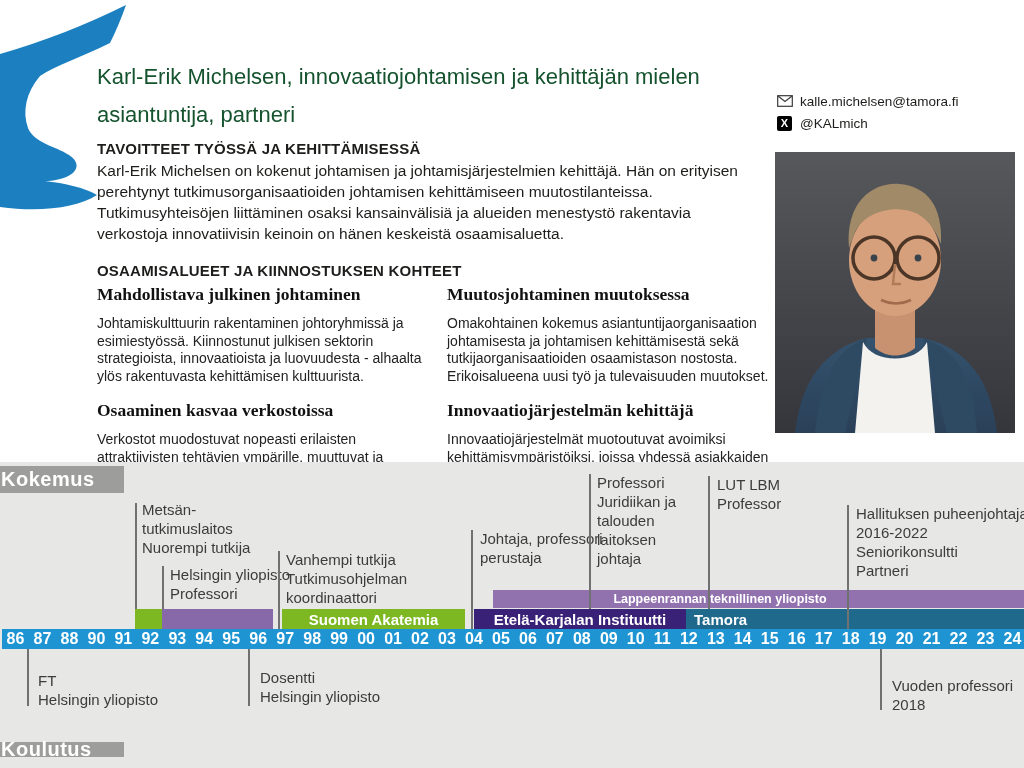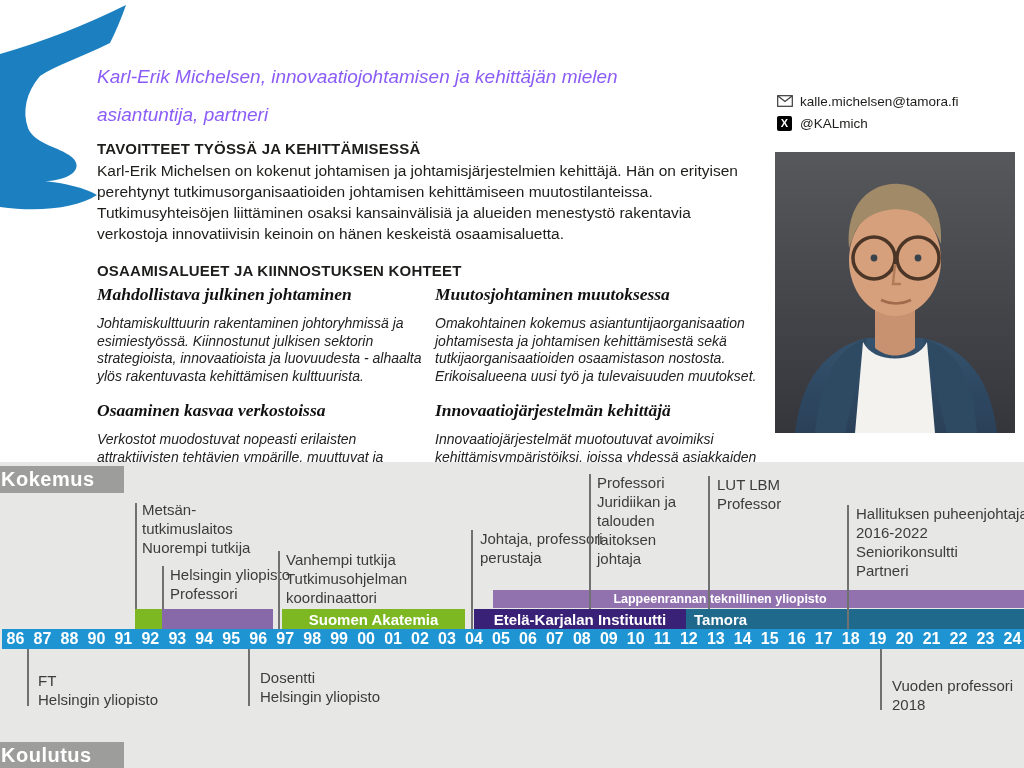--- a/index.html
+++ b/index.html
@@ -1,33 +1,33 @@
 <!DOCTYPE html>
 <html><head>
 <meta charset="utf-8">
 <style>
   html,body{margin:0;padding:0;background:#fff;}
   .page{position:relative;width:1024px;height:768px;overflow:hidden;background:#fff;
         font-family:"Liberation Sans",sans-serif;color:#1d1d1b;}
   .abs{position:absolute;}
 
   
-  .title{font-size:19px;line-height:38px;font-weight:400;color:#8b5cf6;font-style:italic;}
+  .title{font-size:22px;line-height:38px;font-weight:400;color:#14532d;}
   .obj-heading{font-size:15px;font-weight:bold;letter-spacing:.2px;}
   .obj-text{font-size:15.5px;line-height:21px;width:655px;}
 
   
   .contact-row{display:flex;align-items:center;height:22px;font-size:13.5px;}
   .contact-row .cicon{width:17px;height:15px;margin-right:7px;display:flex;align-items:center;justify-content:center;}
   .xbadge{width:15px;height:15px;background:#000;border-radius:2px;color:#fff;font-size:11px;font-weight:bold;
           display:flex;align-items:center;justify-content:center;font-family:"Liberation Sans",sans-serif;}
 
   
   .skills-heading{font-size:15px;font-weight:bold;letter-spacing:.2px;}
-  .skills-grid{display:grid;grid-template-columns:338px 316px;column-gap:0;font-style:italic;}
+  .skills-grid{display:grid;grid-template-columns:338px 316px;column-gap:12px;}
   .skills-grid h3{font-family:"Liberation Serif",serif;font-size:17.5px;margin:0 0 10px 0;color:#111;}
   .skills-grid p{font-size:14px;line-height:17.5px;margin:0 0 15px 0;color:#222;width:330px;}
 
   
   .tl-bg{left:0;top:462px;width:1024px;height:306px;background:#e7e7e6;}
   .sec-box{background:#9d9d9c;color:#fff;font-size:20px;font-weight:600;letter-spacing:.5px;
            display:flex;align-items:center;padding-left:1px;box-sizing:border-box;}
   .bar{position:absolute;box-sizing:border-box;display:flex;align-items:center;color:#fff;font-weight:bold;}
   .bar.main{top:609px;height:20px;}
   .bar.upper{top:590px;height:18px;}
@@ -263,17 +263,17 @@
       <span>17</span>
       <span>18</span>
       <span>19</span>
       <span>20</span>
       <span>21</span>
       <span>22</span>
       <span>23</span>
       <span>24</span>
     </div>
 
-  <div class="abs sec-box" style="left:0;top:742px;width:124px;height:26px;">
+  <div class="abs sec-box" style="left:0;top:742px;width:124px;height:15px;">
     <span>Koulutus</span>
   </div>
 
 </div>
 
 </body></html>

